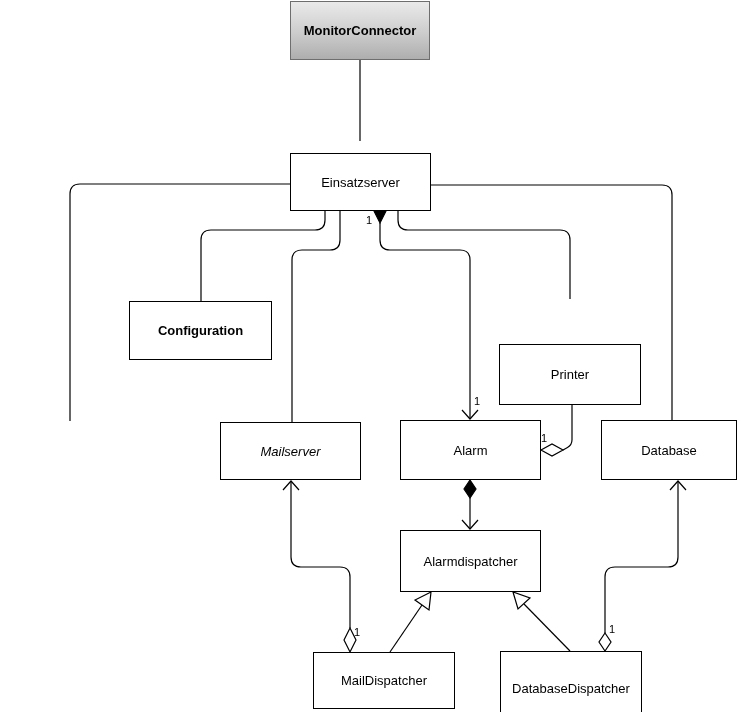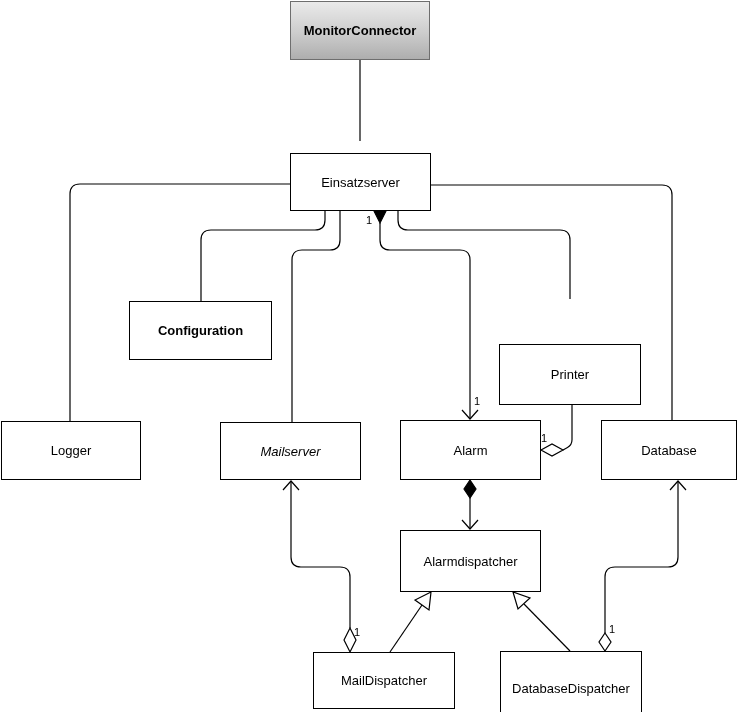--- a/index.html
+++ b/index.html
@@ -68,23 +68,20 @@
       </div>
       <div class="node" style="left: 290px; top: 141px; width: 141px; height: 58px; margin-top: 12px;">
         <span>Einsatzserver</span>
       </div>
       <div class="node" style="left: 129px; top: 301px; width: 143px; height: 59px; font-weight: bold;">
         <span>Configuration</span>
       </div>
       <div class="node" style="left: 499px; top: 299px; width: 142px; height: 61px; margin-top: 45px;">
         <span>Printer</span>
       </div>
-      <div class="node" style="left: 1px; top: 421px; width: 140px; height: 59px;">
-        <span>Logger</span>
-      </div>
       <div class="node" style="left: 220px; top: 422px; width: 141px; height: 58px; font-style: italic;">
         <span>Mailserver</span>
       </div>
       <div class="node" style="left: 400px; top: 420px; width: 141px; height: 60px; align-items: center;">
         <span>Alarm</span>
       </div>
       <div class="node" style="left: 400px; top: 530px; width: 141px; height: 62px;">
         <span>Alarmdispatcher</span>
       </div>
       <div class="node" style="left: 601px; top: 420px; width: 136px; height: 60px;">

